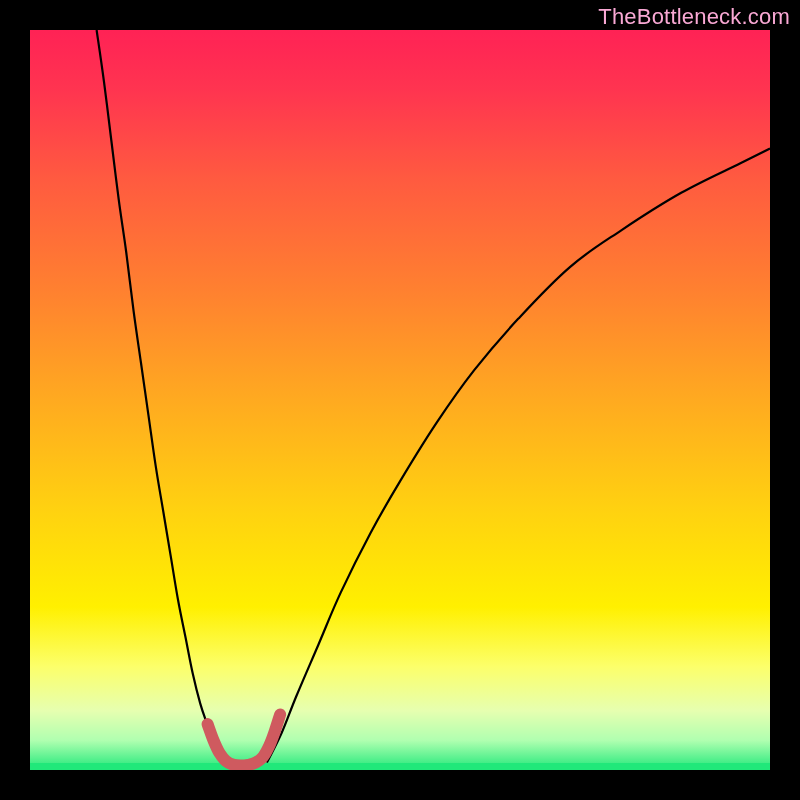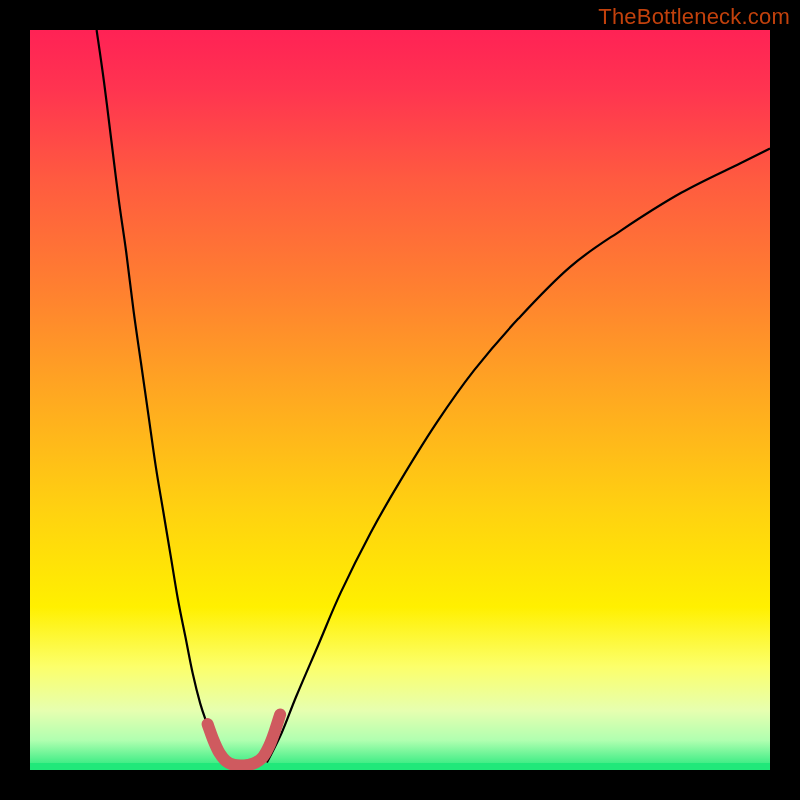--- a/index.html
+++ b/index.html
@@ -25,21 +25,21 @@
     width: 740px;
     height: 740px;
   }
   .watermark {
     position: absolute;
     top: 4px;
     right: 10px;
     font-family: Arial, Helvetica, sans-serif;
     font-size: 22px;
     font-weight: 500;
-    color: #c2410c;
+    color: #f9a8d4;
     letter-spacing: 0.2px;
     text-align: center;
   }
 </style>
 </head>
 <body>
 
 <div class="frame">
   <svg class="plot" viewBox="0 0 740 740" preserveAspectRatio="none">
     <defs>

